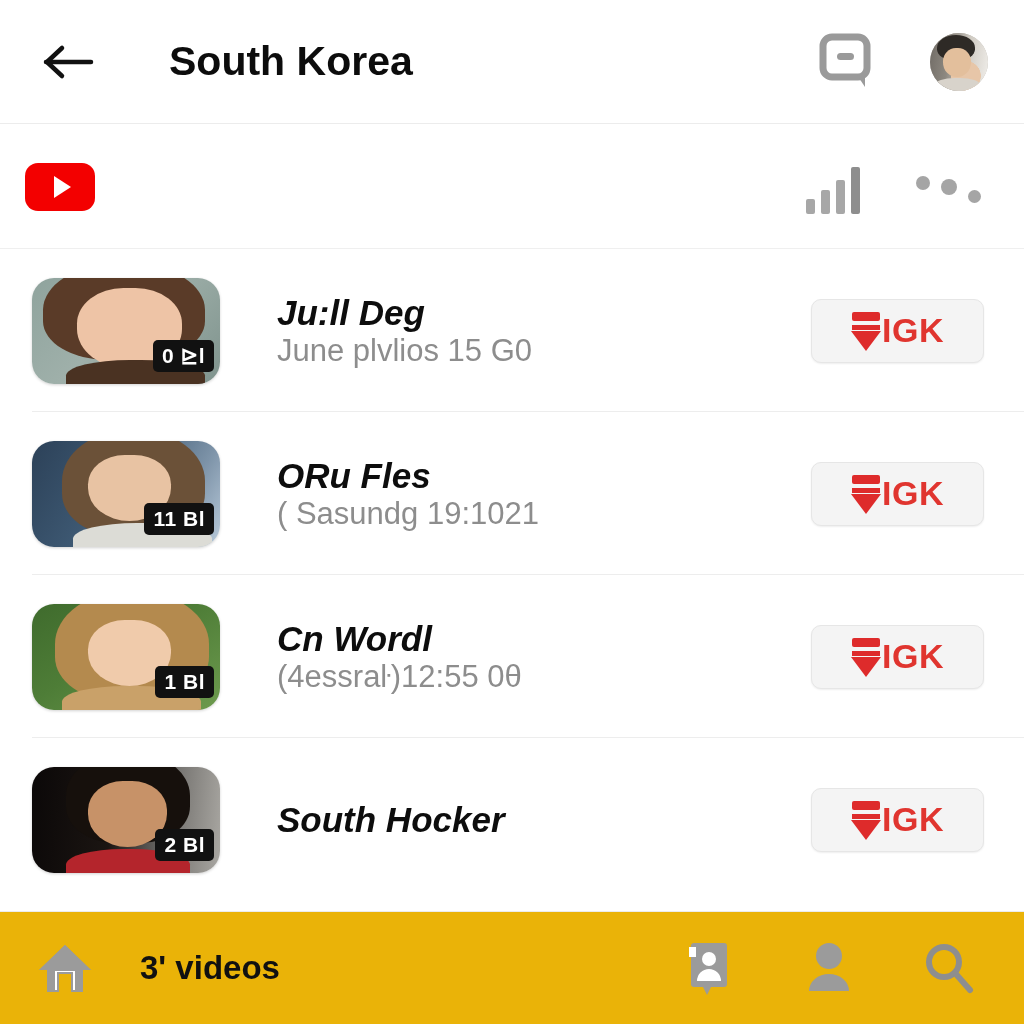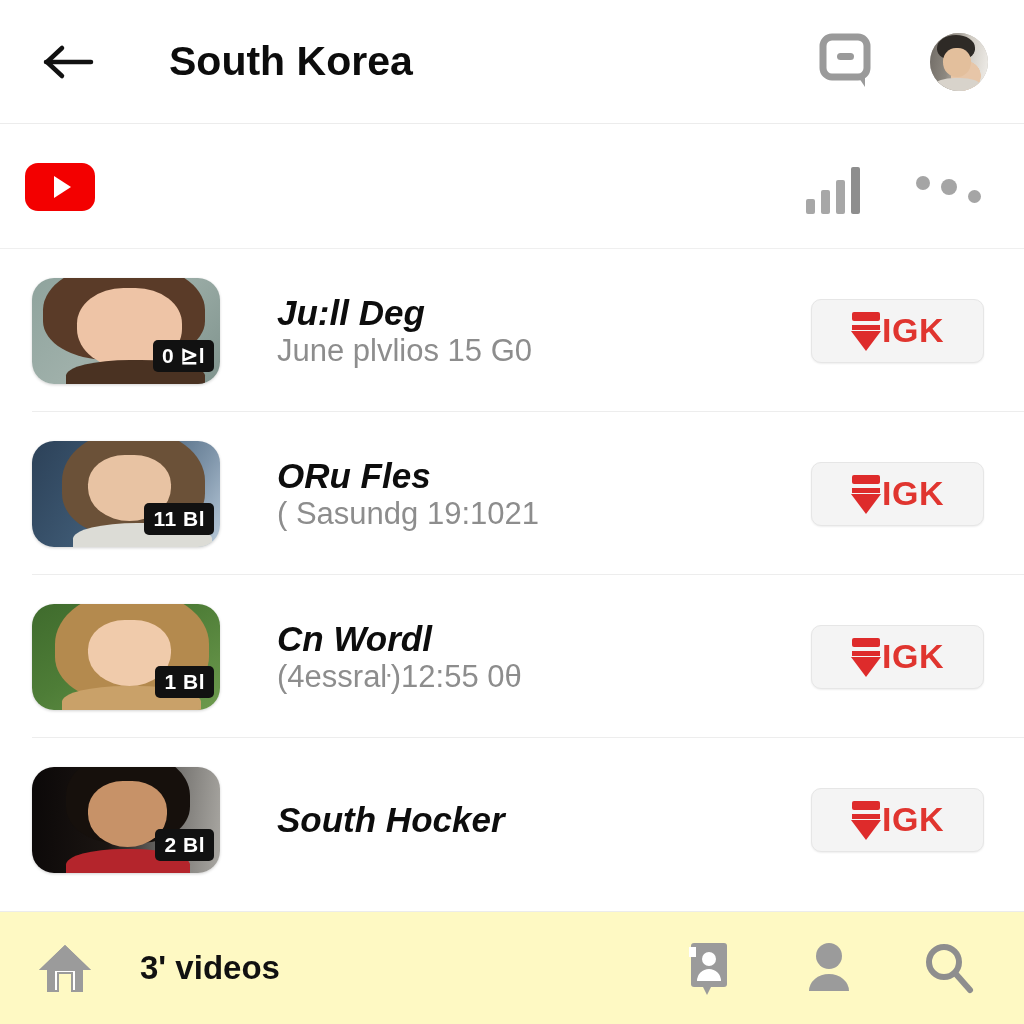--- a/index.html
+++ b/index.html
@@ -361,21 +361,21 @@
   }
 
   
   .bottombar {
     height: 113px;
     flex: 0 0 113px;
     display: flex;
     align-items: center;
     padding: 0 44px 0 34px;
     border-top: 1px solid #ececec;
-    background: #fef9c3;
+    background: #eab308;
   }
   .home-btn {
     width: 62px; height: 62px;
     display: flex; align-items: center; justify-content: center;
     flex: 0 0 auto;
     cursor: pointer;
   }
   .bottom-label {
     font-size: 33px;
     font-weight: bold;

